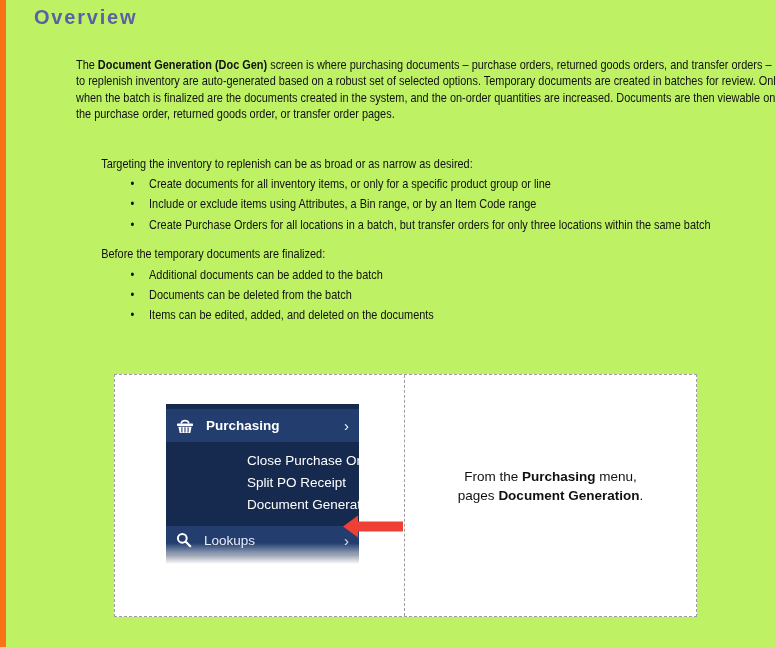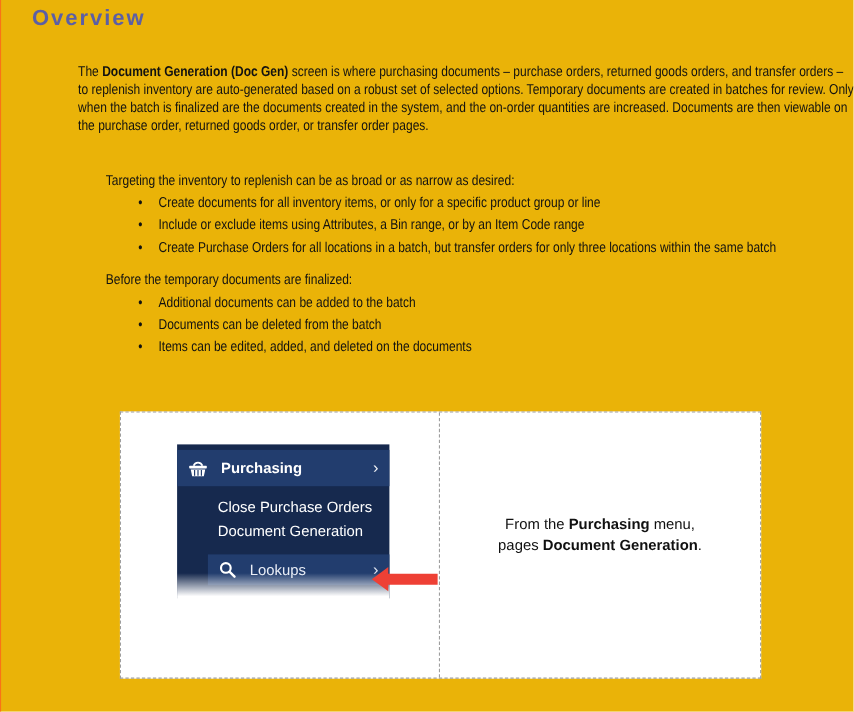--- a/index.html
+++ b/index.html
@@ -1,19 +1,19 @@
 <!DOCTYPE html>
 <html><head>
 <meta charset="utf-8">
 <style>
   * { margin:0; padding:0; box-sizing:border-box; }
   html,body { background:#fff; }
   .page {
-    position:relative; width:776px; height:647px; background:#eab308;
-    border-left:1px solid #f97316; overflow:hidden;
+    position:relative; width:776px; height:647px; background:#bef264;
+    border-left:6px solid #f97316; overflow:hidden;
     font-family:"Liberation Sans", sans-serif; color:#111;
   }
   .doc-title {
     position:absolute; left:28px; top:6px;
     font-size:20px; font-weight:bold; letter-spacing:1.8px; color:#5c5fa5;
   }
   .content { position:absolute; left:70px; top:57px; width:706px; }
   .narrow {
     width:840px; transform:scaleX(0.84); transform-origin:0 0;
     font-size:13px; line-height:16.4px;
@@ -46,25 +46,25 @@
   .menu {
     position:absolute; left:51px; top:29px; width:193px;
     background:#16294e; color:#fff; padding-top:5px; padding-bottom:12px;
   }
   .menu-header {
     background:#223d6e; height:33px; display:flex; align-items:center;
     padding:0 10px; font-size:13.5px; font-weight:600;
   }
   .menu-header .mi-icon { margin-right:12px; display:flex; }
   .chev { margin-left:auto; font-size:15px; font-weight:400; line-height:1; opacity:.95; }
-  .menu-items { padding:8px 0 2px 37px; }
+  .menu-items { padding:8px 0 2px 37px;margin-left:44px; }
   .menu-item { height:22px; line-height:22px; font-size:13.5px; white-space:nowrap; }
   .menu-footer {
     background:#223d6e; height:28px; margin-top:8px; display:flex;
-    align-items:center; padding:0 10px; font-size:13.5px; color:#e9edf6;margin-left:28px;
+    align-items:center; padding:0 10px; font-size:13.5px; color:#e9edf6;
   }
   .menu-footer .mi-icon { margin-right:12px; display:flex; }
   .menu::after {
     content:""; position:absolute; left:0; right:0; bottom:-1px; height:24px;
     background:linear-gradient(to bottom, rgba(255,255,255,0) 0%, #ffffff 88%);
     pointer-events:none;
   }
 
   .red-arrow { position:absolute; left:228px; top:139px; z-index:5; }
 
@@ -110,20 +110,21 @@
               <path d="M2.4 9.8 h13.2 l-1.3 6.2 H3.7 z" fill="#ffffff"></path>
               <path d="M5.9 10.2 v5.2 M9 10.2 v5.2 M12.1 10.2 v5.2" stroke="#223d6e" stroke-width="1.1"></path>
             </svg>
           </span>
           <span>Purchasing</span>
           <span class="chev">›</span>
         </div>
 
         <div class="menu-items">
           <div class="menu-item">Close Purchase Orders</div>
+          <div class="menu-item">Split PO Receipt</div>
           <div class="menu-item">Document Generation</div>
         </div>
 
         <div class="menu-footer">
           <span class="mi-icon">
             <svg width="16" height="16" viewBox="0 0 16 16">
               <circle cx="6.3" cy="6.3" r="4.4" fill="none" stroke="#ffffff" stroke-width="2"></circle>
               <line x1="9.8" y1="9.8" x2="14.2" y2="14.2" stroke="#ffffff" stroke-width="2.2" stroke-linecap="round"></line>
             </svg>
           </span>

